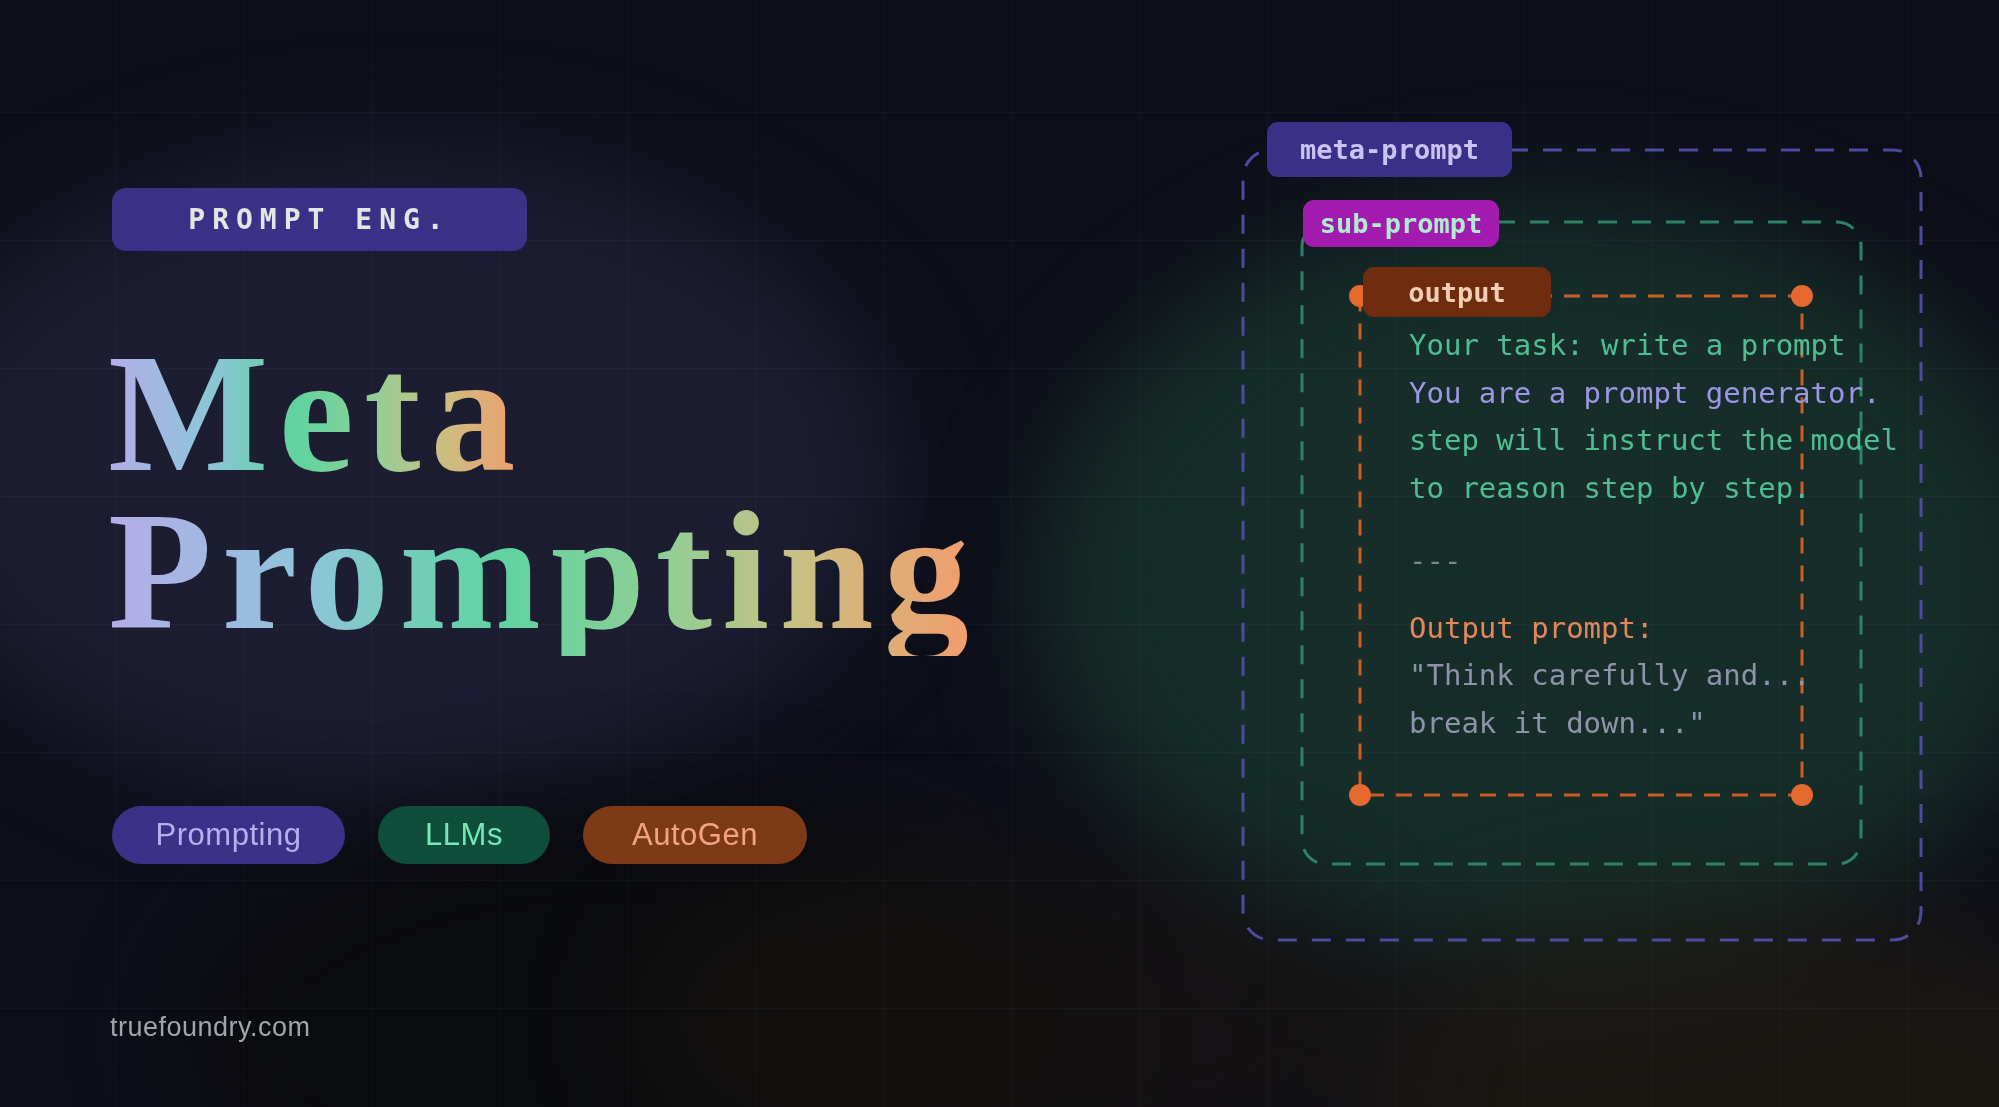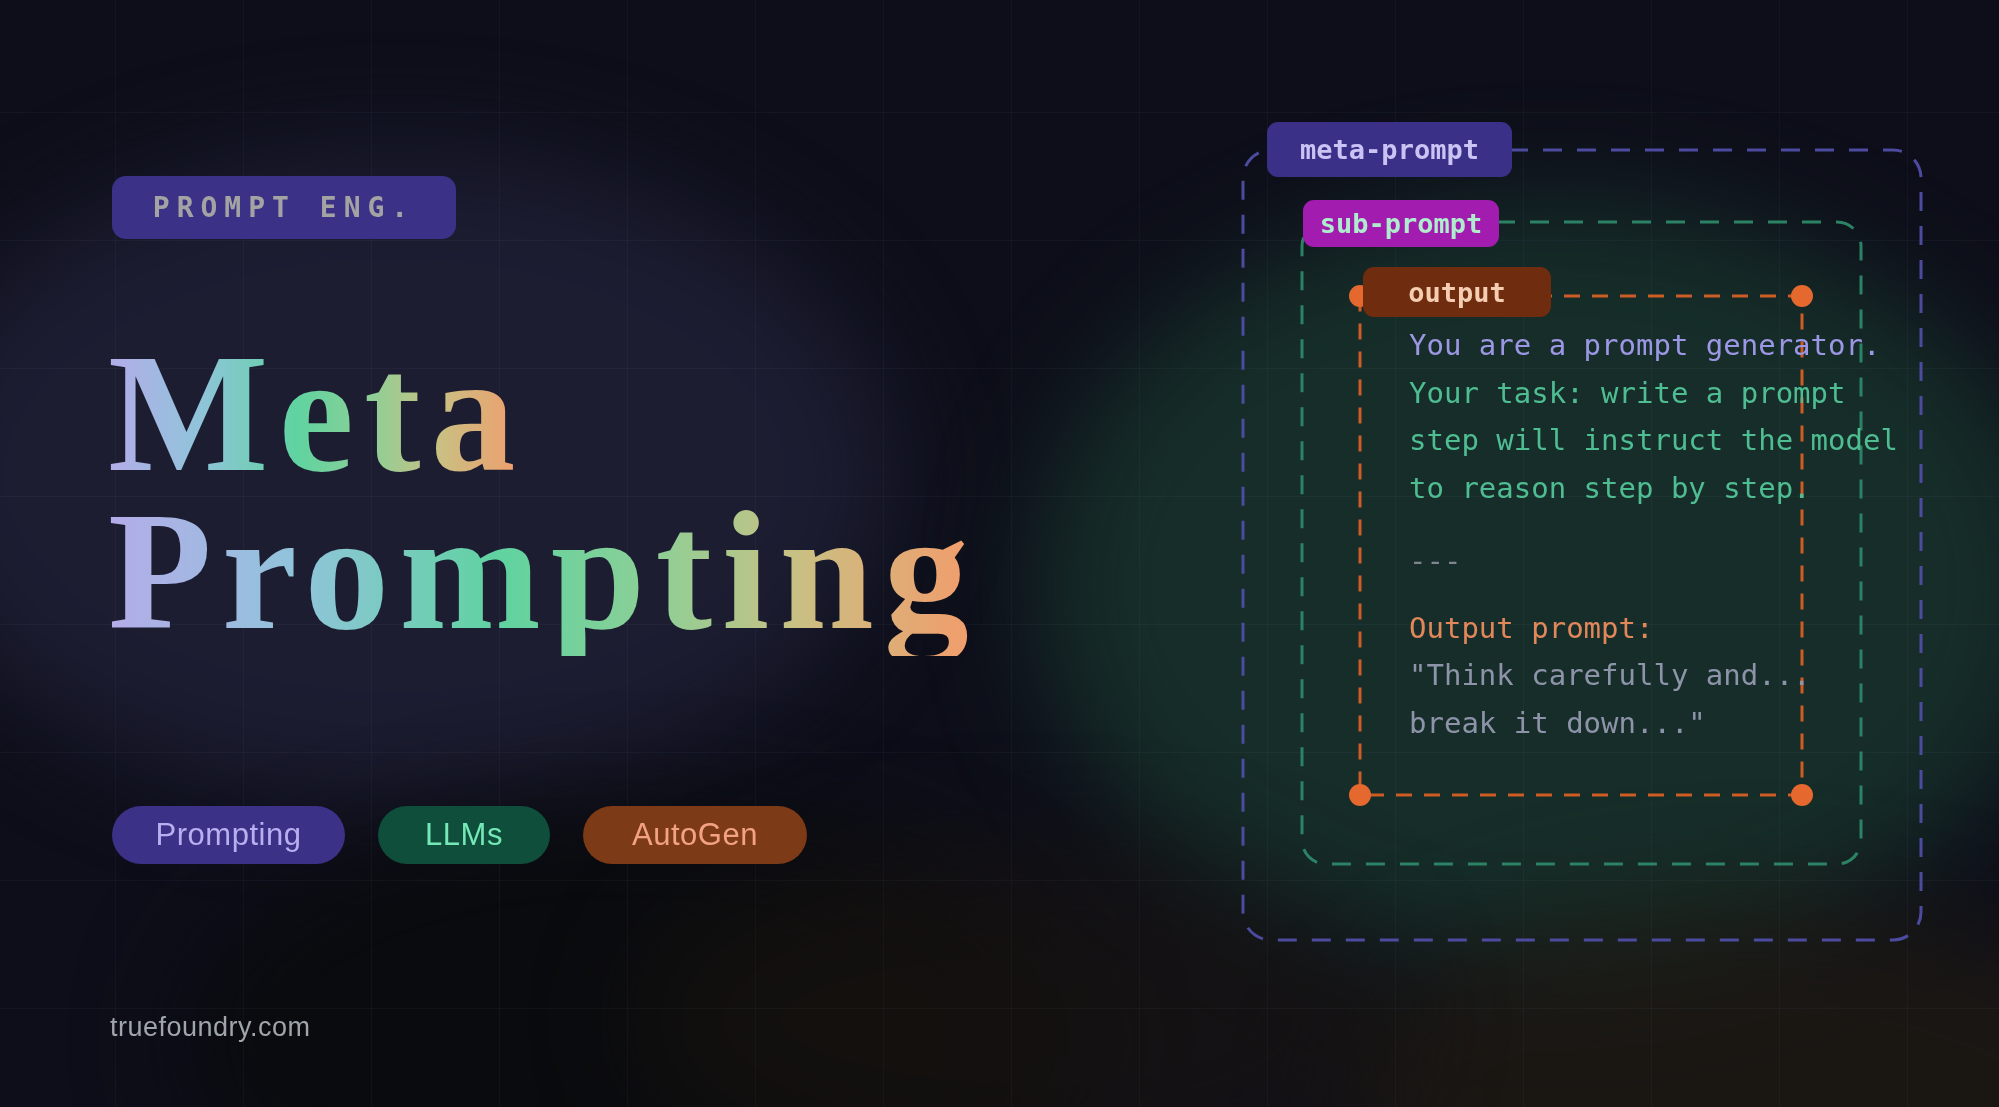--- a/index.html
+++ b/index.html
@@ -18,24 +18,24 @@
   .grid{
     position:absolute;inset:0;
     background-image:
       linear-gradient(rgba(165,185,215,.045) 1px, transparent 1px),
       linear-gradient(90deg, rgba(165,185,215,.045) 1px, transparent 1px);
     background-size:128px 128px;background-position:115px 112px;
   }
   .layer{position:absolute;inset:0;}
   
   .badge{
-    position:absolute;left:112px;top:176px;width:344px;height:63px;
+    position:absolute;left:112px;top:188px;width:415px;height:63px;
     background:#3b3287;border-radius:14px;display:flex;align-items:center;justify-content:center;
     font-family:"DejaVu Sans Mono","Liberation Mono",monospace;
-    font-size:28px;letter-spacing:7px;color:#a3a3a3;font-weight:bold;
+    font-size:28px;letter-spacing:7px;color:#e5e5e5;font-weight:bold;
   }
   .title-line{
     position:absolute;left:108px;
     font-family:"Liberation Serif",serif;font-weight:700;
     font-size:170px;line-height:1;letter-spacing:10px;white-space:nowrap;
     display:inline-block;
     background:linear-gradient(90deg,#b4ace9 0%,#90c4da 22%,#5fd3a0 45%,#8ecf96 63%,#c9c083 79%,#f39b6b 100%);
     -webkit-background-clip:text;background-clip:text;color:transparent;
   }
   .title-1{top:328px;text-decoration:underline;}
@@ -116,22 +116,22 @@
     <div class="handle" style="left:1349px;top:285px;"></div>
     <div class="handle" style="left:1791px;top:285px;"></div>
     <div class="handle" style="left:1349px;top:784px;"></div>
     <div class="handle" style="left:1791px;top:784px;"></div>
 
     <div class="dlabel dlabel-meta">meta-prompt</div>
     <div class="dlabel dlabel-sub">sub-prompt</div>
     <div class="dlabel dlabel-out">output</div>
 
     <div class="code">
+      <div class="cl c-teal">Your task: write a prompt</div>
       <div class="cl c-lavender">You are a prompt generator.</div>
-      <div class="cl c-teal">Your task: write a prompt</div>
       <div class="cl c-teal">step will instruct the model</div>
       <div class="cl c-teal">to reason step by step.</div>
       <div class="cl c-dim divider">---</div>
       <div class="cl c-orange outlbl">Output prompt:</div>
       <div class="cl c-slate">"Think carefully and...</div>
       <div class="cl c-slate">break it down..."</div>
     </div>
   </div>
 
 </div>

